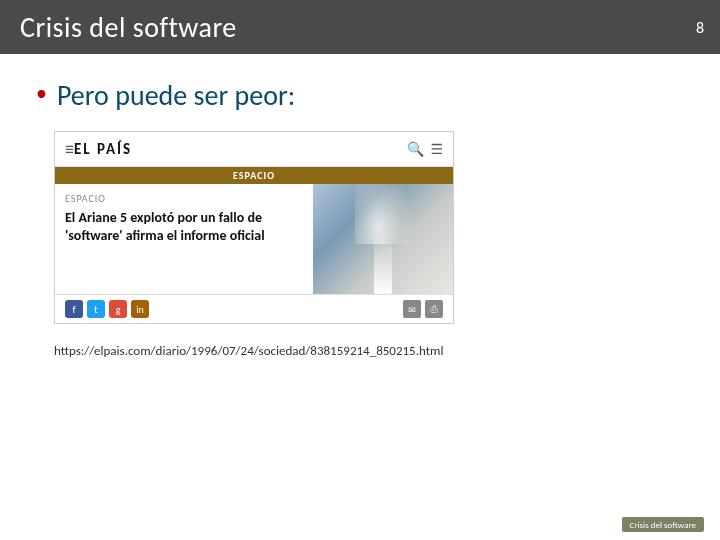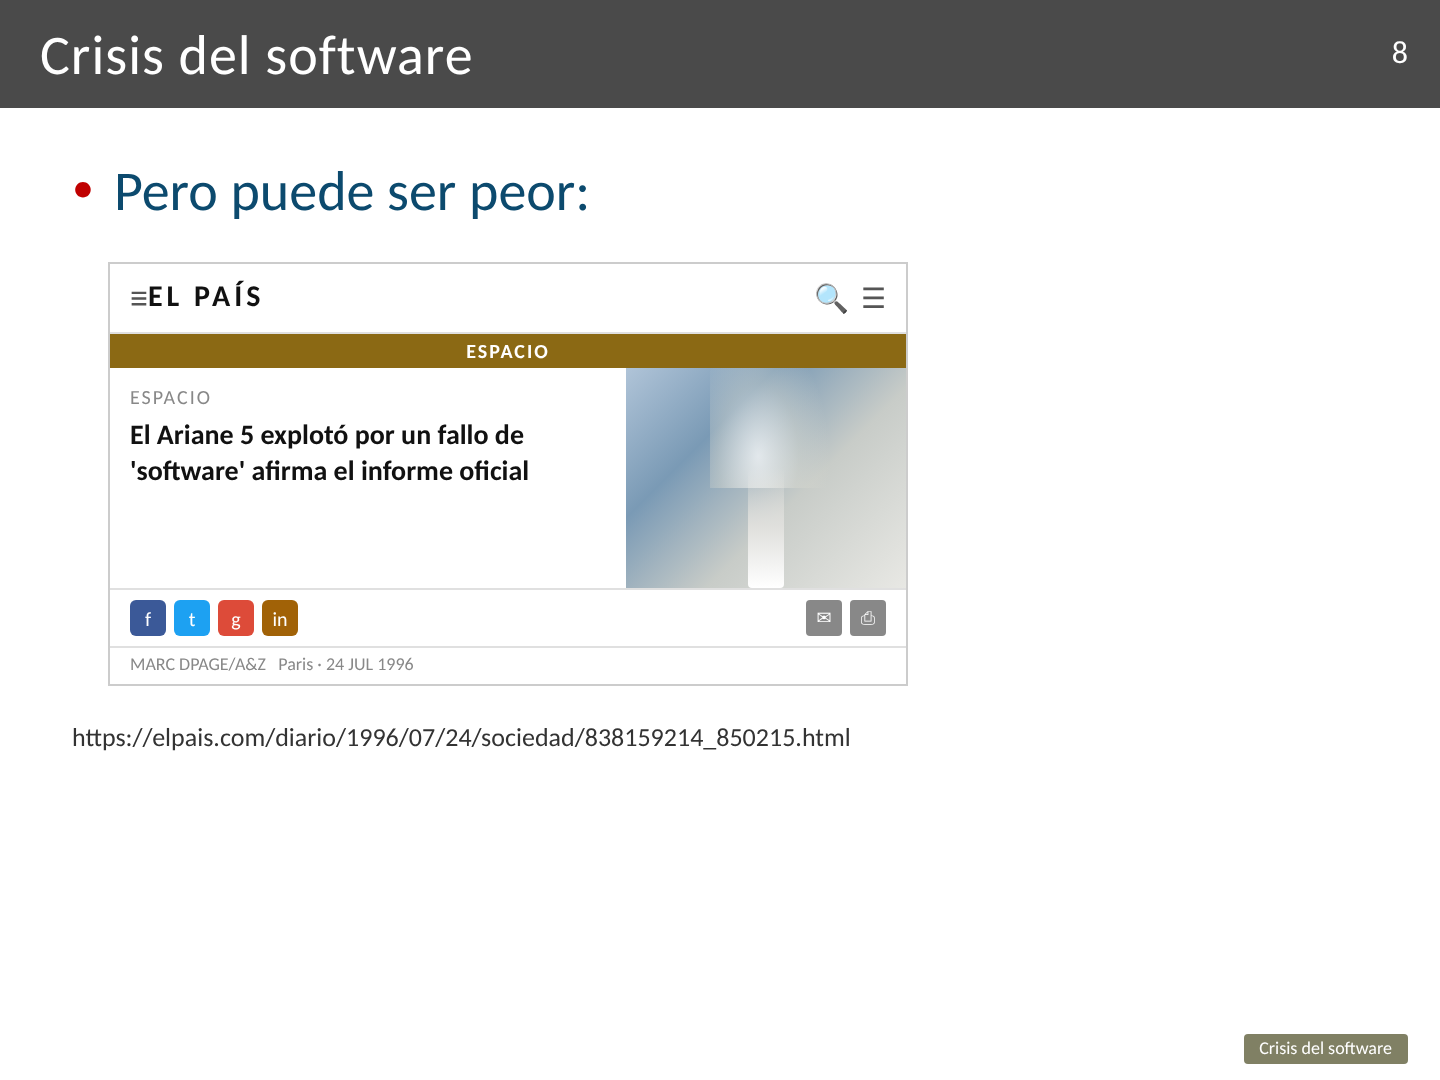--- a/index.html
+++ b/index.html
@@ -220,20 +220,21 @@
 
     .article-meta {
       padding: 3px 10px 4px 10px;
       font-size: 9px;
       color: #888;
       border-top: 1px solid #e0e0e0;
     }
 
     
     .links-area {
+      margin-left: 18px;
       margin-top: 4px;
     }
 
     .link-text {
       font-size: 13px;
       color: #333333;
       margin-bottom: 6px;
       line-height: 1.4;
     }
 
@@ -293,24 +294,20 @@
         <span class="social-icon social-tw">t</span>
         <span class="social-icon social-gp">g</span>
         <span class="social-icon social-in">in</span>
       </div>
       <div class="article-share-icons">
         <span class="share-icon">✉</span>
         <span class="share-icon">⎙</span>
       </div>
     </div>
 
-    <div class="article-meta">
-      <span>MARC DPAGE/A&amp;Z</span>&nbsp;&nbsp;
-      <span>Paris · 24 JUL 1996</span>
-    </div>
   </div>
 
   <div class="links-area">
     <div class="link-text">https://elpais.com/diario/1996/07/24/sociedad/838159214_850215.html</div>
   </div>
 
 </div>
 
 <div class="footer-watermark">Crisis del software</div>
 

